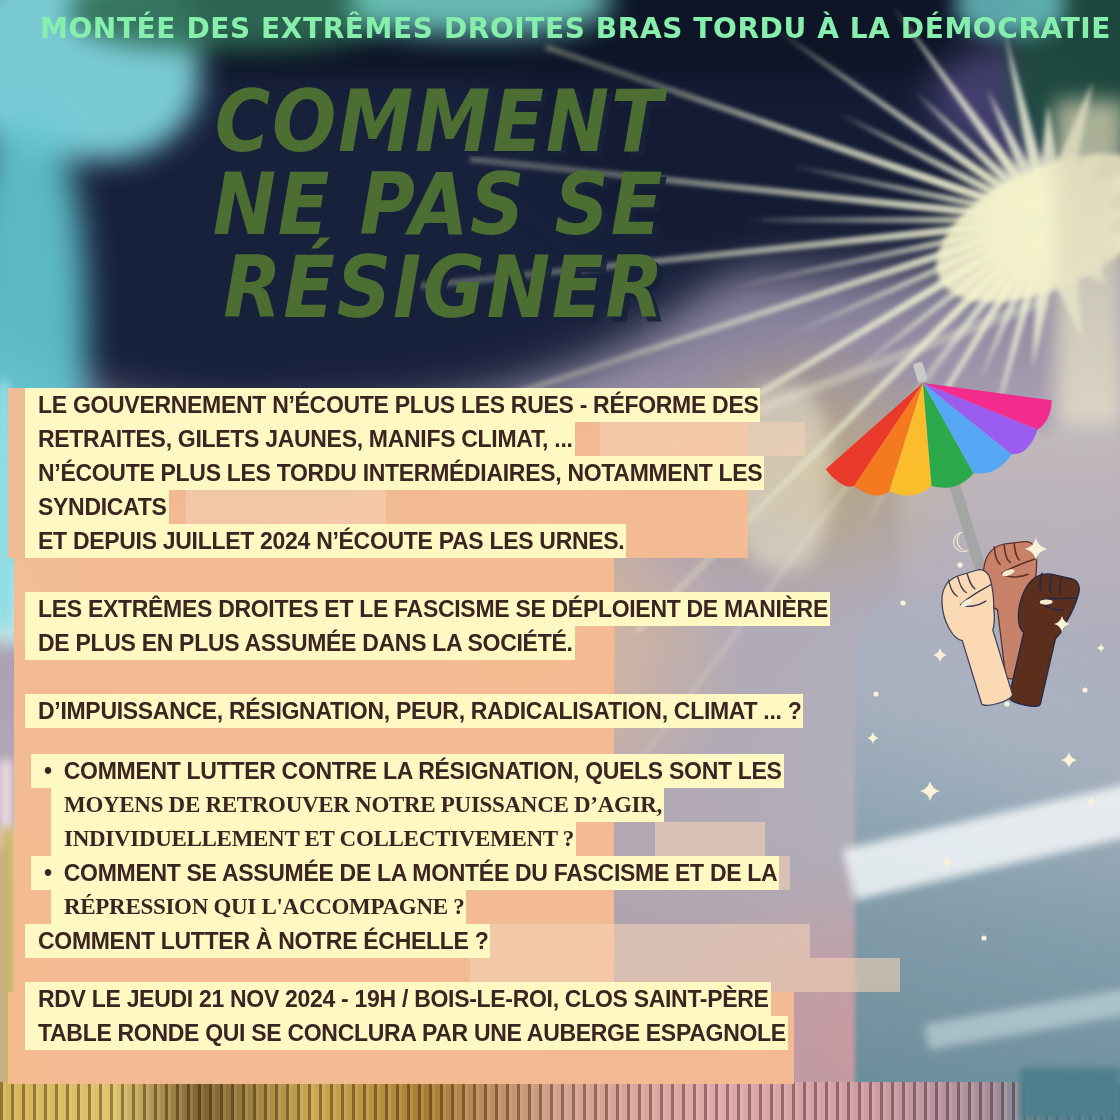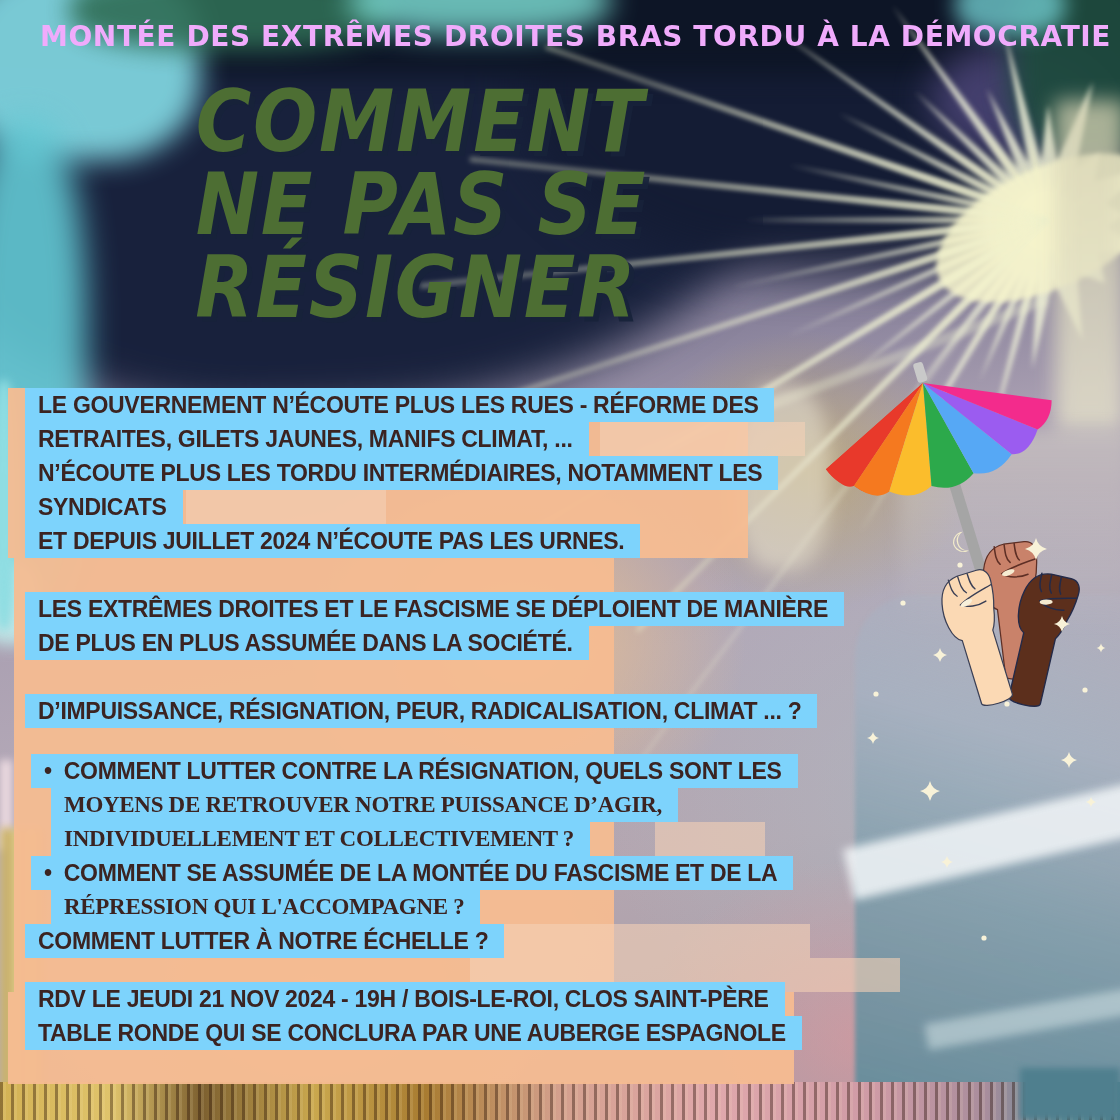--- a/index.html
+++ b/index.html
@@ -51,36 +51,36 @@
 
   
   .wash,.ghost{position:absolute;}
   .wash{background:rgba(246,188,145,.95);}
   .ghost{background:rgba(244,209,182,.6);}
   .wash-a{left:8px;top:388px;width:740px;height:170px;}
   .wash-b{left:14px;top:558px;width:600px;height:434px;}
   .wash-c{left:8px;top:992px;width:786px;height:92px;}
 
   
-  .kicker{position:absolute;left:40px;top:20px;white-space:nowrap;
-    font:bold 28px "DejaVu Sans",sans-serif;letter-spacing:.6px;color:#f0abfc;}
-
-  
-  .title{position:absolute;left:165px;top:80px;width:530px;text-align:left;}
+  .kicker{position:absolute;left:40px;top:12px;white-space:nowrap;
+    font:bold 28px "DejaVu Sans",sans-serif;letter-spacing:.6px;color:#86efac;}
+
+  
+  .title{position:absolute;left:165px;top:80px;width:530px;text-align:right;}
   .trow{height:83px;line-height:83px;}
   .tline{display:inline-block;transform:scaleX(.88);transform-origin:50% 50%;
     font-family:"DejaVu Sans",sans-serif;font-weight:bold;font-style:oblique;
     font-size:86px;letter-spacing:2px;color:#4d6e33;
     text-shadow:6px 5px 0 rgba(23,34,58,.9);}
 
   
   .col{position:absolute;left:8px;top:388px;width:900px;color:#3b2422;}
   .line{height:34px;line-height:34px;white-space:nowrap;}
-  .hl{display:inline-block;background:#7dd3fc;line-height:34px;height:34px;
-      padding:0 16px 0 13px;margin-left:17px;
+  .hl{display:inline-block;background:#fef9c3;line-height:34px;height:34px;
+      padding:0 2px 0 13px;margin-left:17px;
       font-weight:bold;font-size:23px;letter-spacing:-0.3px;color:#3b2422;}
   .bullet .hl{margin-left:23px;}
   .cont .hl{margin-left:43px;font-family:Liberation Serif, serif;}
   .dot{display:inline-block;padding-right:12px;}
   .gap{height:34px;} .gap-sm{height:26px;} .gap-md{height:24px;}
 </style>
 </head>
 <body>
 
 <div id="poster">

